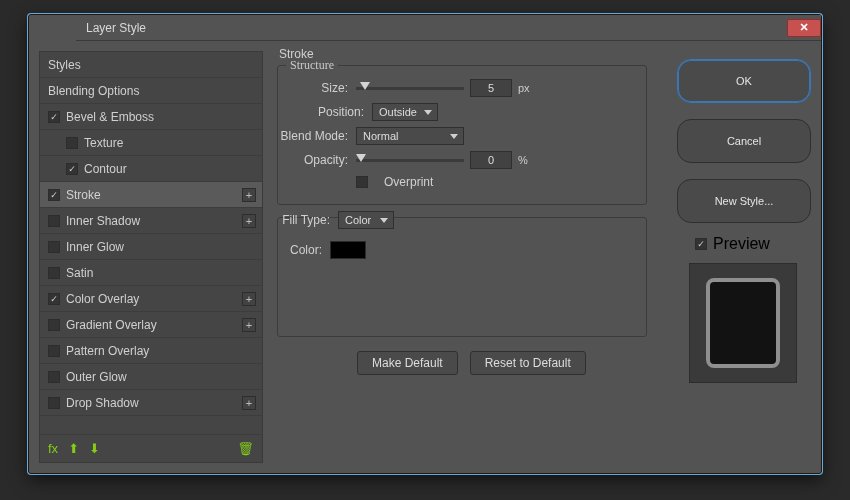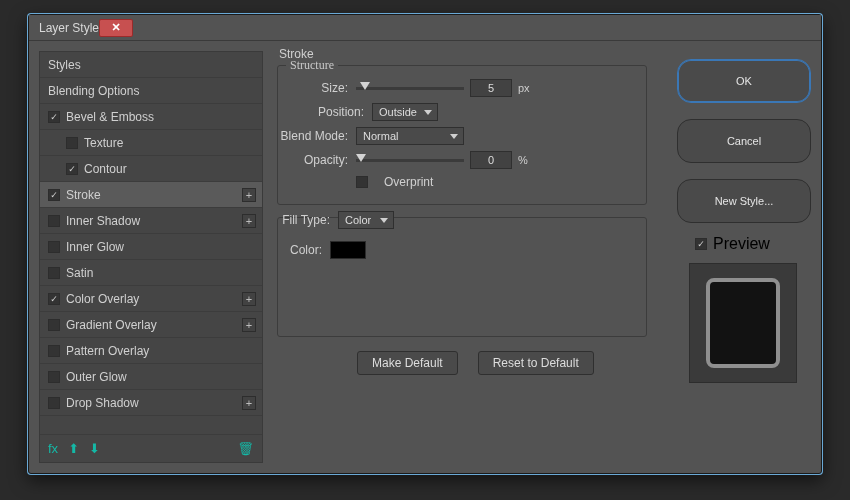--- a/index.html
+++ b/index.html
@@ -4,22 +4,22 @@
 <style>
   * { box-sizing: border-box; margin: 0; padding: 0; font-family: "Segoe UI", Tahoma, sans-serif; }
   body { background: #2a2a2a; width: 850px; height: 500px; overflow: hidden; position: relative; }
   .dialog {
     position: absolute; left: 28px; top: 14px; width: 794px; height: 460px;
     background: #535353; border: 1px solid #1a1a1a; border-radius: 3px;
     box-shadow: 0 0 0 1px #6aa9d6, 0 6px 18px rgba(0,0,0,.6);
   }
   .titlebar {
     height: 26px; background: #535353; border-bottom: 1px solid #3a3a3a;
-    display: flex; align-items: center; justify-content: flex-start;
-    padding: 0 0 0 10px; color: #d9d9d9; font-size: 12px;
+    display: flex; align-items: center; justify-content: space-between;
+    padding: 0 0 0 10px; color: #d9d9d9; font-size: 12px; margin-left: 47px;
   }
   .close-btn {
     width: 34px; height: 18px; background: #c75050; border: 1px solid #9a2b2b;
     border-radius: 2px; color: #fff; font-size: 11px; line-height: 14px;
     text-align: center; cursor: pointer; font-weight: bold;
   }
   .body { display: flex; height: calc(100% - 26px); padding: 10px; gap: 10px; }
 
   .sidebar { width: 224px; background: #454545; border: 1px solid #3a3a3a; display: flex; flex-direction: column; }
   .side-item {
@@ -36,21 +36,21 @@
     flex-shrink: 0;
   }
   .chk.on::after { content: "✓"; }
   .plus {
     position: absolute; right: 6px; top: 6px;
     width: 14px; height: 14px; border: 1px solid #2d2d2d; background: #424242;
     color: #bdbdbd; font-size: 11px; line-height: 12px; text-align: center;
   }
   .sidebar-footer {
     margin-top: auto; height: 28px; display: flex; align-items: center; gap: 10px;
-    padding: 0 8px; border-top: 1px solid #3c3c3c; color: #14b8a6; font-size: 13px;
+    padding: 0 8px; border-top: 1px solid #3c3c3c; color: #84cc16; font-size: 13px;
   }
   .sidebar-footer .trash { margin-left: auto; }
 
   .main { flex: 1; position: relative; color: #d0d0d0; font-size: 12px; }
   .groupbox {
     position: absolute; border: 1px solid #3c3c3c; border-radius: 3px;
   }
   .group-label {
     position: absolute; top: -8px; left: 8px; background: #535353;
     padding: 0 4px; font-size: 12px; color: #c9c9c9; font-family: Liberation Serif, serif;
@@ -235,21 +235,21 @@
           <div class="dd" style="width:56px">
               <span>Color</span>
             </div>
         </div>
         <div class="row" style="left:0; top:22px;">
           <span class="lbl" style="width:52px">Color:</span>
           <span class="swatch" id="color-swatch" style="background: rgb(0, 0, 0);"></span>
         </div>
       </div>
 
-      <div class="row" style="left:84px; top:302px; gap:20px;">
+      <div class="row" style="left:84px; top:302px; gap:12px;">
         <div class="btn">Make Default</div>
         <div class="btn">Reset to Default</div>
       </div>
     </div>
 
     <div class="rightcol">
       <div class="rbtn primary">OK</div>
       <div class="rbtn">Cancel</div>
       <div class="rbtn">New Style...</div>
       <div class="preview-row">

